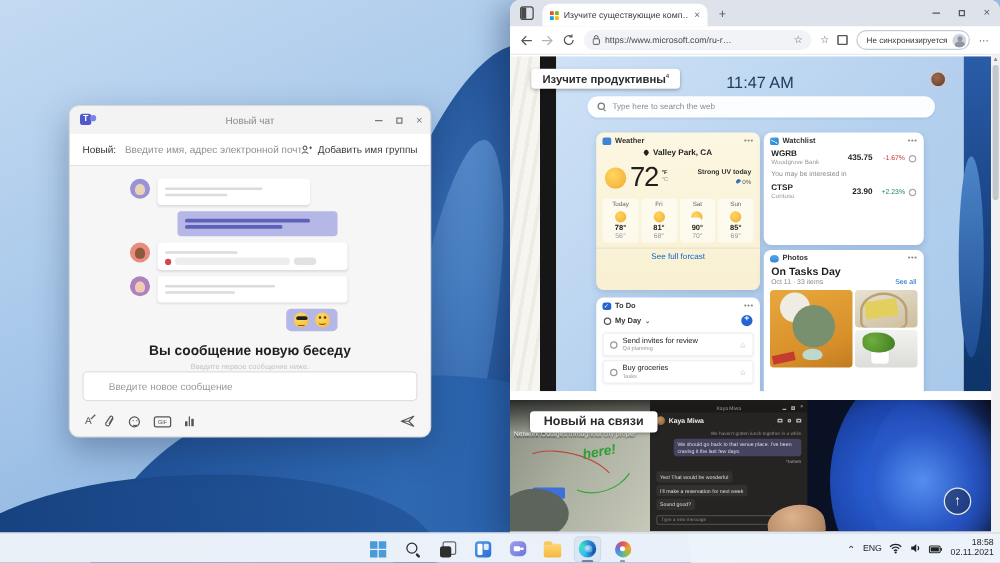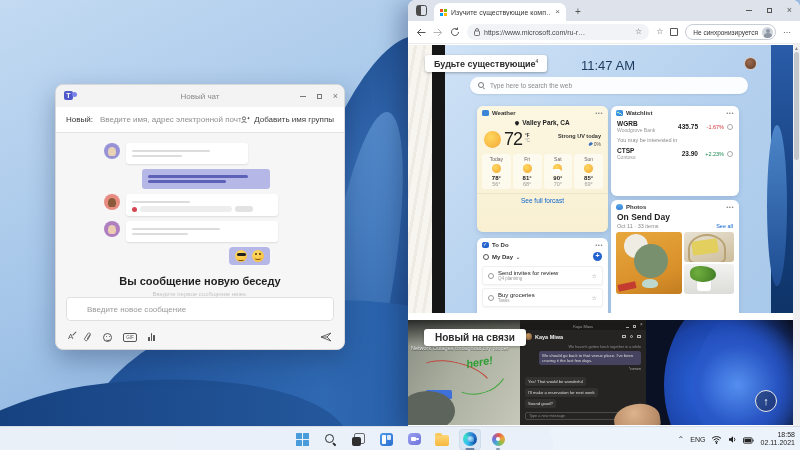--- a/index.html
+++ b/index.html
@@ -186,21 +186,21 @@
   .wdots { font-size:6px; color:#888; letter-spacing:.5px; }
   .wico { width:7px; height:6px; border-radius:1.5px; flex:none; }
 
   .weather { left:69px; top:61px; width:131px; height:126px; background:linear-gradient(180deg,#fcf7e2,#f9f0d2); }
   .w-loc { text-align:center; font-size:6.5px; font-weight:bold; color:#222; margin-top:1px; }
   .w-loc::before { content:""; display:inline-block; width:4px; height:4px; background:#222; border-radius:50% 50% 50% 0;
     transform:rotate(-45deg); margin-right:3px; }
   .w-main { display:flex; align-items:center; padding:3px 7px 2px; gap:3px;}
   .sun { border-radius:50%; background:radial-gradient(circle at 38% 35%,#ffd75e,#f2a735); }
   .sun.big { width:17px; height:17px; }
-  .w-temp { font-size:18px; color:#1f1f1f; letter-spacing:-1px;}
+  .w-temp { font-size:22px; color:#1f1f1f; letter-spacing:-1px;}
   .w-units { display:flex; flex-direction:column; font-size:4.5px; line-height:5.5px; margin-top:-3px;}
   .w-units .u1{color:#222;font-weight:bold;} .w-units .u2{color:#999;}
   .w-cond { margin-left:auto; text-align:right; }
   .w-cond .c1 { font-size:5.5px; color:#333; font-weight:bold;}
   .w-cond .c2 { font-size:5px; color:#555; margin-top:2px;}
   .drop { display:inline-block; width:3px; height:4px; background:#3d6fbd; border-radius:50% 0 50% 50%; transform:rotate(45deg); margin-right:2px;}
   .w-forecast { display:flex; padding:2px 4px 0; }
   .fday { flex:1; text-align:center; background:rgba(255,255,255,.55); margin:0 1px; border-radius:3px; padding:2px 0;}
   .fday .d { font-size:5px; color:#666; }
   .fday .sun { width:9px; height:9px; margin:2px auto; position:relative;}
@@ -469,21 +469,21 @@
 
     <div class="e-content">
 
       <div class="hero1">
         <div class="h1-paper"></div>
         <div class="h1-bezel"></div>
         <div class="h1-screen"></div>
         <div class="h1-bloom"></div>
 
         <div class="seclabel lab1">
-          <span>Будьте существующие</span><sup>4</sup>
+          <span>Изучите продуктивны</span><sup>4</sup>
         </div>
         <div class="h1-clock">11:47 AM</div>
         <div class="h1-avatar"></div>
 
         <div class="h1-search">
           <span class="minimag"></span>
           <input class="h1-searchinput" placeholder="Type here to search the web" style="">
         </div>
 
         <div class="wcard weather">
@@ -590,21 +590,21 @@
             <span class="tk-star">☆</span>
           </div>
         </div>
 
         <div class="wcard photos">
           <div class="whead">
             <span class="wico ph-ico"></span>
             <span class="wtitle">Photos</span>
             <span class="wdots">•••</span>
           </div>
-          <div class="ph-head">On Send Day</div>
+          <div class="ph-head">On Tasks Day</div>
           <div class="ph-subrow">
             <span class="ph-sub">Oct 11 · 33 items</span>
             <span class="ph-seeall">See all</span>
           </div>
           <div class="ph-grid">
             <div class="ph-big">
               <span class="wcirc"></span>
                 <span class="gcirc"></span>
                 <span class="redcloth"></span>
                 <span class="teapot"></span>

